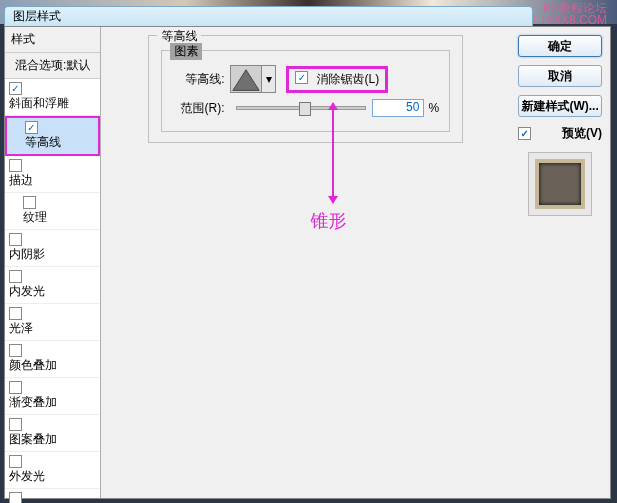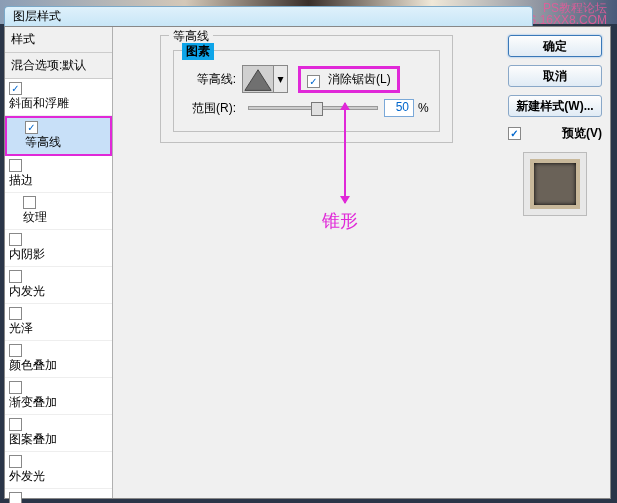--- a/index.html
+++ b/index.html
@@ -3,40 +3,40 @@
 <meta charset="utf-8">
 <style>
   * { box-sizing: border-box; margin: 0; padding: 0; font-family: "Microsoft YaHei", "SimSun", sans-serif; font-size: 12px; }
   body { background: #2a3548; width: 617px; height: 503px; overflow: hidden; position: relative; }
   .bg-strip { position: absolute; left: 0; top: 0; width: 617px; height: 24px; background: linear-gradient(90deg, #8a9db5, #d4c8b8 30%, #3a2f2a 50%, #f0e8d8 70%, #4a5a7a); }
   .titlebar { position: absolute; left: 4px; top: 6px; width: 529px; height: 20px; background: linear-gradient(#dff1fb, #c8e6f7); border: 1px solid #7aa8c8; border-bottom: none; border-radius: 4px 4px 0 0; padding-left: 8px; line-height: 18px; }
   .watermark { position: absolute; right: 10px; top: 2px; color: #e85a9a; font-size: 11px; text-align: right; line-height: 12px; opacity: 0.85; pointer-events: none; }
   .dialog { position: absolute; left: 4px; top: 26px; width: 607px; height: 473px; background: #f0f0f0; border: 1px solid #888; display: flex; gap: 37px; }
   .styles-panel { width: 108px; border-right: 1px solid #b0b0b0; background: #fff; }
   .styles-header { padding: 4px 6px; border-bottom: 1px solid #ccc; background: #f0f0f0; }
-  .styles-sub { padding: 4px 6px; border-bottom: 1px solid #ccc; background: #f0f0f0; }
+  .styles-sub { padding: 4px 6px; border-bottom: 1px solid #ccc; background: #f0f0f0; text-align: center; }
   .style-item { display: flex; align-items: flex-start; padding: 3px 4px; border-bottom: 1px solid #eee; cursor: pointer; flex-direction: column; }
   .style-item.indent { padding-left: 18px; }
   .style-item.sel { background: #c8e0f8; border: 2px solid #e028d8; }
   .chk { width: 13px; height: 13px; border: 1px solid #888; background: #fff; margin-right: 4px; display: inline-flex; align-items: center; justify-content: center; font-size: 10px; color: #0066cc; }
   .chk.on::after { content: "✓"; }
   .center { flex: 1; padding: 8px 10px; position: relative; }
   .fieldset { border: 1px solid #c0c0c0; padding: 10px 12px; margin-bottom: 8px; position: relative; }
   .fieldset .legend { position: absolute; top: -8px; left: 8px; background: #f0f0f0; padding: 0 4px; }
   .inner-field { border: 1px solid #c0c0c0; padding: 8px 10px; position: relative; margin-top: 4px; }
-  .inner-field .legend { position: absolute; top: -8px; left: 8px; background: #0ea5e9; padding: 0 4px; font-weight: bold; }
+  .inner-field .legend { position: absolute; top: -8px; left: 8px; background: #a3a3a3; padding: 0 4px; }
   .row { display: flex; align-items: center; margin: 6px 0; }
   .row-label { width: 52px; text-align: right; margin-right: 6px; }
   .contour-thumb { width: 32px; height: 28px; background: #d0d0d0; border: 1px solid #888; position: relative; }
   .contour-thumb svg { position: absolute; inset: 0; }
   .dd-btn { width: 14px; height: 28px; border: 1px solid #888; border-left: none; background: #e8e8e8; display: flex; align-items: center; justify-content: center; font-size: 8px; }
-  .aa-box { display: flex; align-items: flex-end; border: 3px solid #e028d8; padding: 2px 6px; margin-left: 10px; }
+  .aa-box { display: flex; align-items: flex-start; border: 3px solid #e028d8; padding: 2px 6px; margin-left: 10px; }
   .slider-track { width: 130px; height: 4px; background: #ccc; border: 1px solid #999; position: relative; margin: 0 6px; }
   .slider-thumb { position: absolute; top: -5px; width: 12px; height: 14px; background: #e0e0e0; border: 1px solid #777; left: 62px; }
-  .num-input { width: 30px; height: 18px; border: 1px solid #7aa8d8; background: #fff; text-align: right; padding: 0 4px; color: #0066cc; }
+  .num-input { width: 52px; height: 18px; border: 1px solid #7aa8d8; background: #fff; text-align: right; padding: 0 4px; color: #0066cc; }
   .annot-arrow { position: absolute; left: 194px; top: 76px; width: 2px; height: 100px; background: #e028d8; }
   .annot-arrow::after { content: ""; position: absolute; bottom: -1px; left: -4px; border-left: 5px solid transparent; border-right: 5px solid transparent; border-top: 8px solid #e028d8; }
   .annot-arrow::before { content: ""; position: absolute; top: -1px; left: -4px; border-left: 5px solid transparent; border-right: 5px solid transparent; border-bottom: 8px solid #e028d8; }
   .annot-text { position: absolute; left: 172px; top: 182px; color: #e028d8; font-size: 18px; }
   .right-panel { width: 110px; padding: 8px; font-weight: bold; }
   .btn { width: 100%; height: 22px; border: 1px solid #8aa8c8; background: linear-gradient(#fdfdfd, #e0ebf5); border-radius: 3px; margin-bottom: 8px; cursor: pointer; text-align: center; line-height: 20px; }
   .btn.default { border: 1px solid #3a78b8; box-shadow: 0 0 2px #6aa8e8; }
   .preview-chk { display: flex; align-items: center; justify-content: space-between; margin: 6px 0 10px; }
   .preview-swatch { width: 64px; height: 64px; margin: 0 auto; background: #e8e8e8; border: 1px solid #bbb; padding: 6px; }
   .swatch-inner { width: 100%; height: 100%; background: #6a6258; border: 4px solid #c8b89a; box-shadow: inset 0 0 4px #000; }

